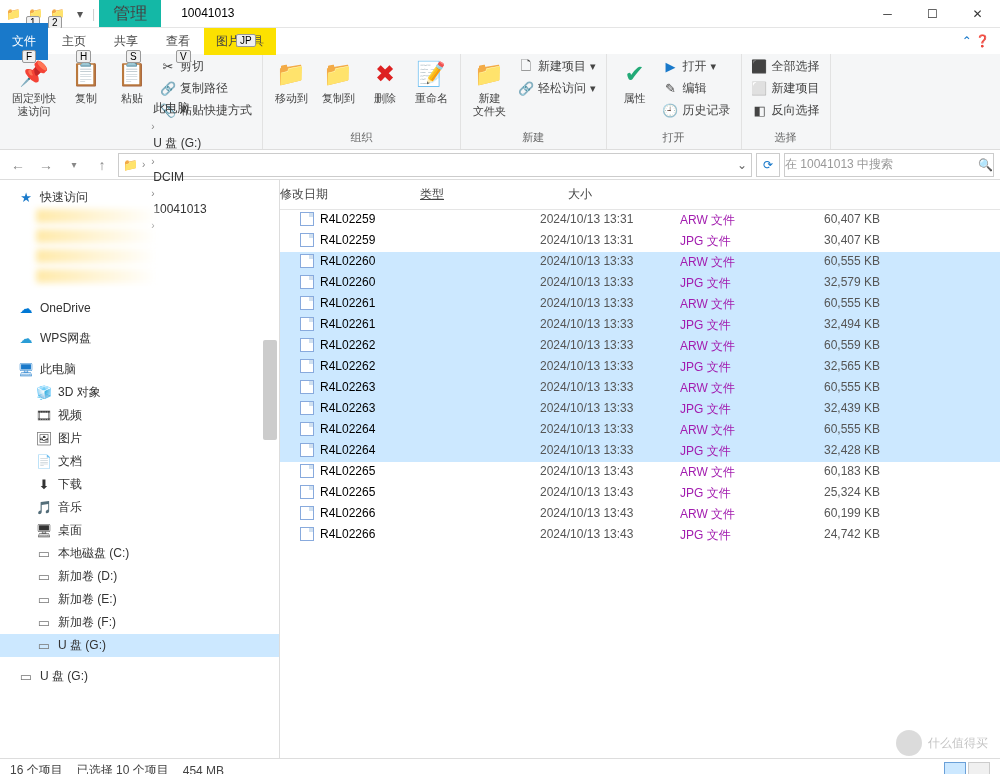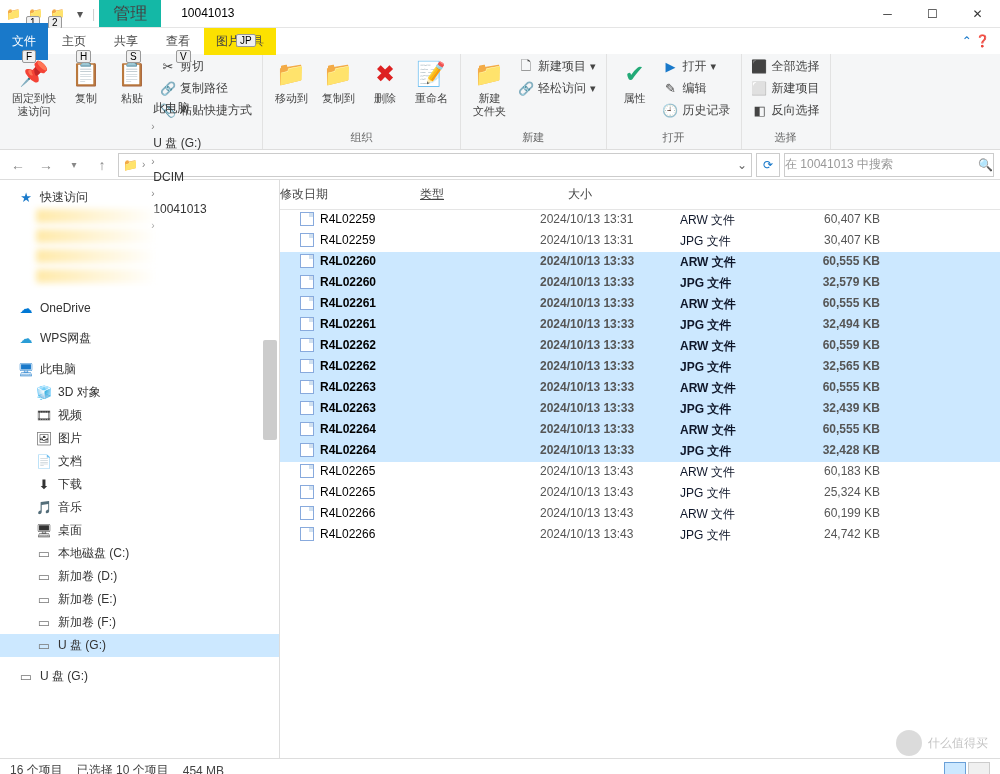--- a/index.html
+++ b/index.html
@@ -56,26 +56,26 @@
 .scroll-thumb { position: absolute; right: 2px; top: 160px; width: 14px; height: 100px; background: #ccc; border-radius: 2px; }
 
 
 .filelist { flex: 1; display: flex; flex-direction: column; }
 .cols { display: flex; border-bottom: 1px solid #e5e5e5; padding: 6px 0; color: #444; }
 .col-name { width: 260px; padding-left: 20px; }
 .col-date { width: 140px; font-family: Liberation Serif, serif; }
 .col-type { width: 120px; text-decoration: underline; }
 .col-size { width: 100px; text-align: center; padding-right: 20px; }
 .frow { display: flex; padding: 2px 0; align-items: flex-start; }
-.frow.sel { background: #cce8ff; font-weight: bold; }
+.frow.sel { background: #cce8ff; }
 .fname { width: 260px; padding-left: 20px; display: flex; align-items: center; gap: 6px; }
 .ficon { width: 14px; height: 14px; border: 1px solid #88aadd; background: #fff; display: inline-block; position: relative; }
 .ficon::before { content: ""; position: absolute; top: 0; right: 0; width: 4px; height: 4px; background: #d0e0f0; }
 .fdate { width: 140px; color: #555; }
-.ftype { width: 120px; color: #0f172a; }
+.ftype { width: 120px; color: #a21caf; }
 .fsize { width: 100; text-align: right; padding-right: 20px; color: #555; width: 100px; }
 
 
 .status { height: 24px; border-top: 1px solid #ddd; display: flex; align-items: center; padding: 0 10px; gap: 14px; color: #444; font-size: 12px; }
 .status-views { margin-left: auto; display: flex; gap: 2px; }
 .view-btn { width: 22px; height: 18px; border: 1px solid #ccc; background: #f0f0f0; }
 .view-btn.active { background: #cce8ff; border-color: #6aa0d8; }
 
 
 .watermark { position: absolute; right: 12px; bottom: 18px; opacity: 0.35; color: #555; font-size: 16px; display: flex; align-items: center; gap: 6px; }

